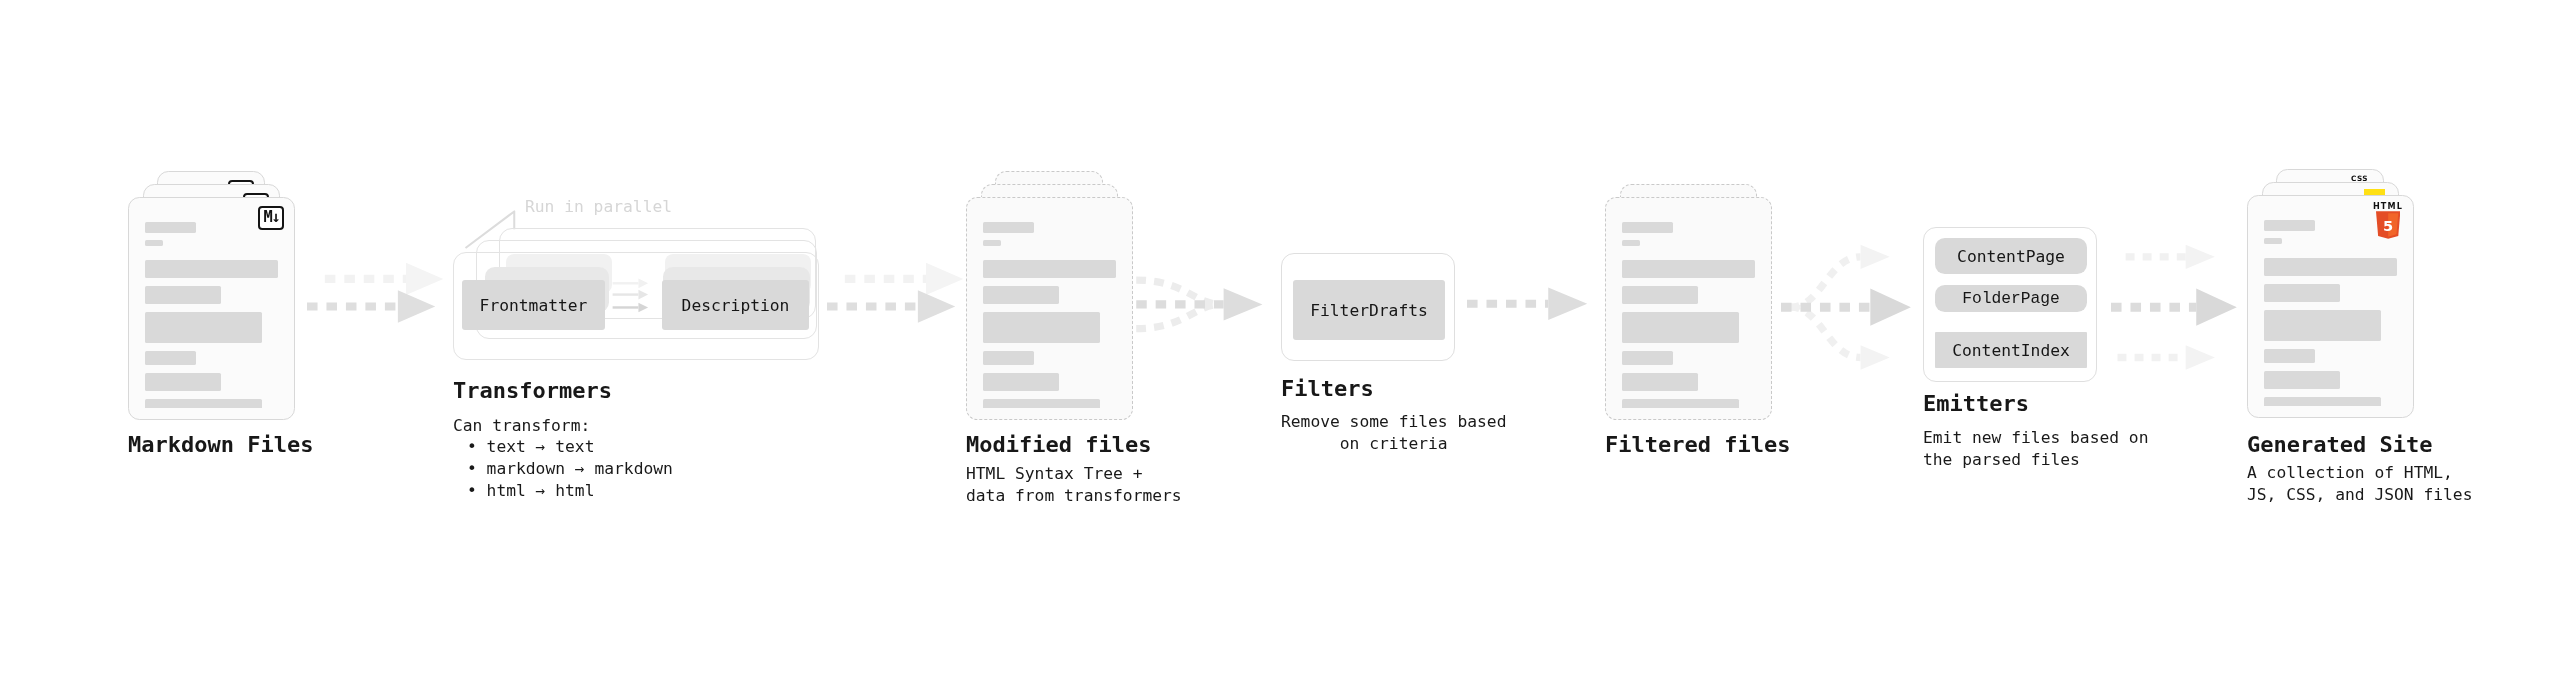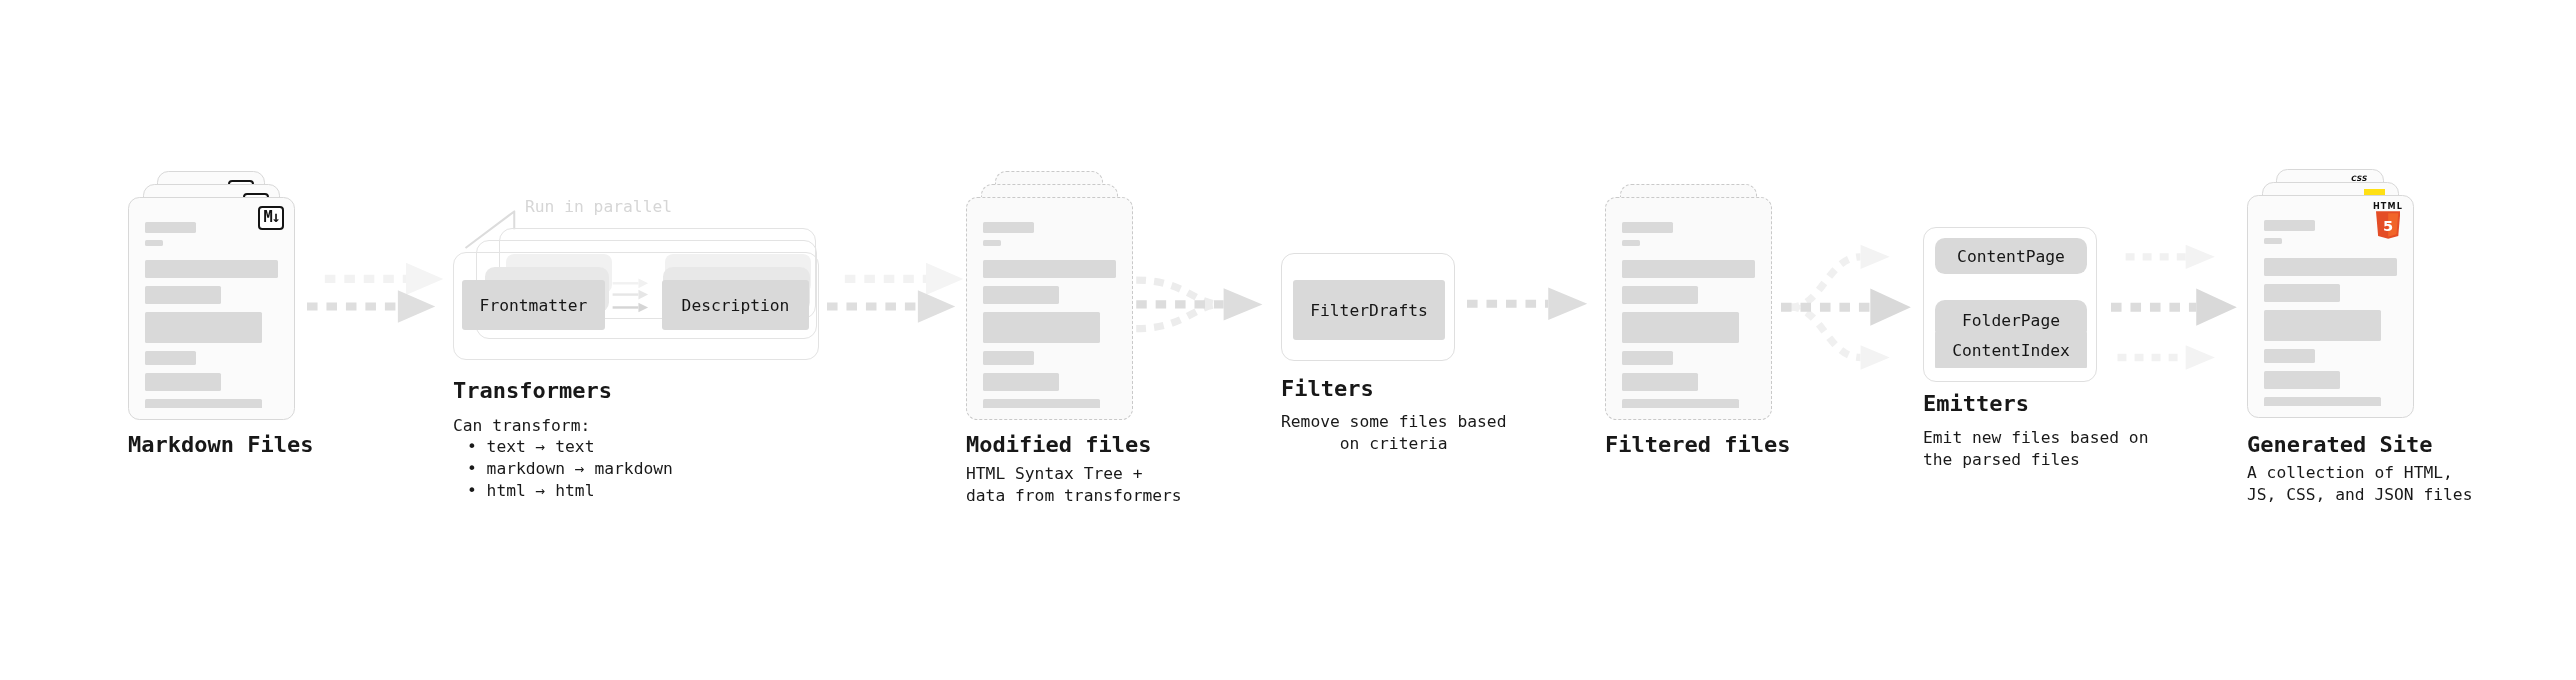--- a/index.html
+++ b/index.html
@@ -16,21 +16,21 @@
   .doc.b2{left:29px;top:-26px;width:108px;height:203px;z-index:1;}
   .dashed .doc{border-style:dashed;border-color:#c9c9c9;background:#fafafa;}
   .bars{position:absolute;left:16.3px;right:16.3px;top:24.4px;bottom:11.4px;display:flex;flex-direction:column;align-items:flex-start;overflow:hidden;}
   .bar{background:#d9d9d9;border-radius:1.6px;flex:none;}
   
   .md-badge{position:absolute;top:8.1px;right:9.8px;background:#ffffff;border:2.4px solid #141414;border-radius:4.1px;
     font-size:15.4px;font-weight:bold;line-height:19.5px;padding:0 3.3px;color:#141414;letter-spacing:-1.6px;}
   .html5-badge{position:absolute;top:4.9px;right:9.8px;display:flex;flex-direction:column;align-items:center;}
   .html5-badge .word{font-size:8.1px;font-weight:bold;letter-spacing:1.2px;color:#111;font-family:"DejaVu Sans","Liberation Sans",sans-serif;}
   .css-badge{position:absolute;top:4.1px;right:13px;display:flex;flex-direction:column;align-items:center;}
-  .css-badge .word{font-size:7.3px;font-weight:bold;color:#111;font-family:"DejaVu Sans","Liberation Sans",sans-serif;letter-spacing:0.4px;font-style:italic;}
+  .css-badge .word{font-size:7.3px;font-weight:bold;color:#111;font-family:"DejaVu Sans","Liberation Sans",sans-serif;letter-spacing:0.4px;}
   .css-badge .bar-underline{width:21px;height:3.3px;background:#2760e5;margin-top:0.8px;}
   .js-badge{position:absolute;top:5.7px;right:13px;width:21px;height:11.4px;background:#ffe014;}
   
   .sec-label{position:absolute;font-size:22px;font-weight:bold;color:#181818;white-space:nowrap;}
   .sub{position:absolute;font-size:16.3px;line-height:22px;color:#191919;white-space:pre-line;}
   .note{position:absolute;font-size:16.3px;color:#d6d6d6;white-space:nowrap;}
   .bullet{font-size:16.3px;line-height:22px;color:#191919;white-space:pre;}
   
   .t-container{position:absolute;box-sizing:border-box;border:1.6px solid #e3e3e3;border-radius:13px;background:transparent;}
   .gbtn{position:absolute;box-sizing:border-box;display:flex;align-items:center;justify-content:center;
@@ -192,21 +192,21 @@
     <polygon points="98,3 98,33 134,18" fill="#f3f3f3"></polygon>
     <path d="M12,80 C50,80 58,142 98,142" fill="none" stroke="#f0f0f0" stroke-width="9" stroke-dasharray="11 10"></path>
     <polygon points="98,127 98,157 134,142" fill="#f3f3f3"></polygon>
     <line x1="0" y1="80" x2="110" y2="80" stroke="#dcdcdc" stroke-width="11" stroke-dasharray="13 11"></line>
     <polygon points="110,57 110,103 160,80" fill="#d9d9d9"></polygon>
   </svg>
 
   <div>
     <div class="outline-box" style="left:1923px;top:227px;width:174px;height:155px;"></div>
     <div class="gbtn" style="left:1935px;top:238px;width:152px;height:36px;border-radius:9.8px;">ContentPage</div>
-    <div class="gbtn" style="left:1935px;top:300px;width:152px;height:40px;border-radius:9.8px;">FolderPage</div>
+    <div class="gbtn" style="left:1935px;top:285px;width:152px;height:27px;border-radius:9.8px;font-family:Liberation Mono, monospace;">FolderPage</div>
     <div class="gbtn" style="left:1935px;top:332px;width:152px;height:36px;border-radius:1px;">ContentIndex</div>
     <div class="sec-label" style="left:1923px;top:391px;">Emitters</div>
     <div class="sub" style="left:1923px;top:427px;">Emit new files based on
 the parsed files</div>
   </div>
 
   <svg class="abs" style="left:2111px;top:242px;" width="138" height="132" viewBox="0 0 170 162">
     <line x1="18" y1="18" x2="92" y2="18" stroke="#f1f1f1" stroke-width="9" stroke-dasharray="11 10"></line>
     <polygon points="92,3 92,33 128,18" fill="#f3f3f3"></polygon>
     <line x1="0" y1="80" x2="105" y2="80" stroke="#dcdcdc" stroke-width="11" stroke-dasharray="13 11"></line>

